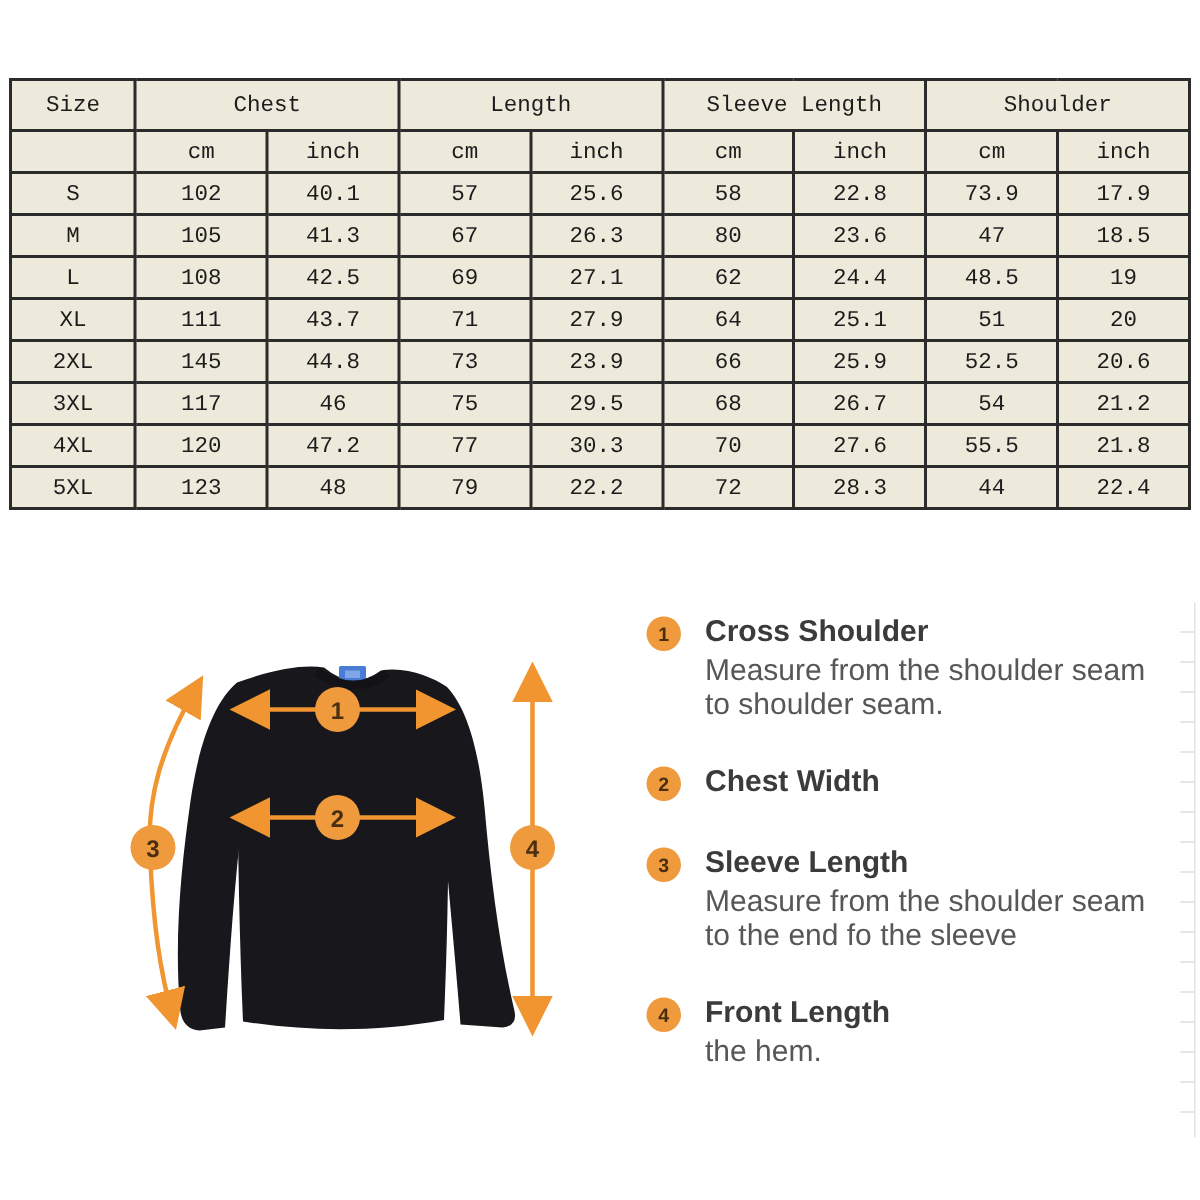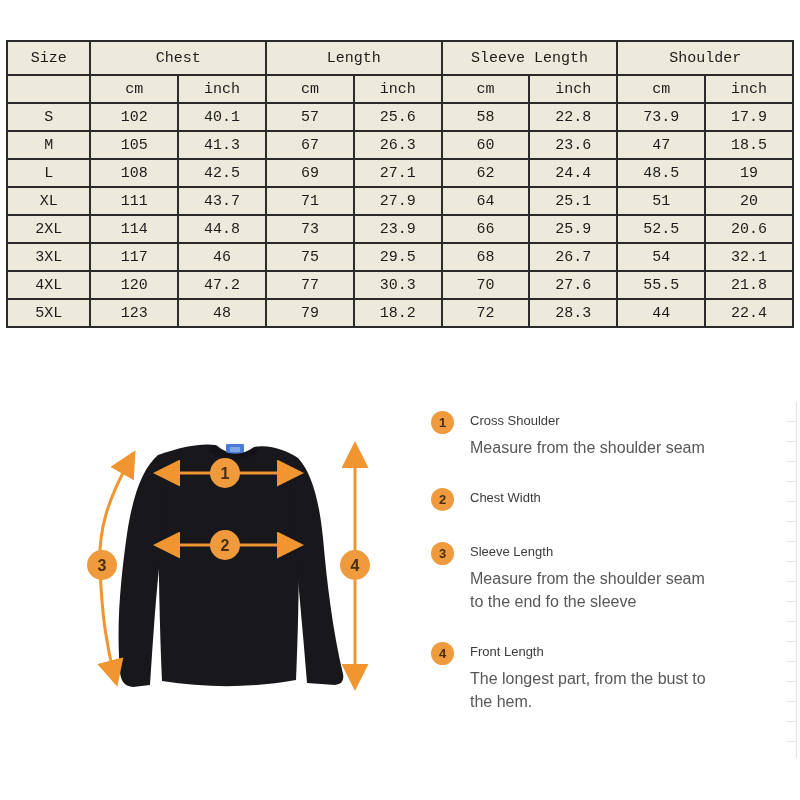--- a/index.html
+++ b/index.html
@@ -3,21 +3,21 @@
 <meta charset="utf-8">
 <style>
   html,body{margin:0;padding:0;}
   body{
     width:800px;height:800px;position:relative;background:#ffffff;
     font-family:"Liberation Sans", sans-serif;overflow:hidden;
   }
 
   
   table.size-table{
-    position:absolute;left:6px;top:40px;width:788px;
+    position:absolute;left:6px;top:52px;width:788px;
     border-collapse:collapse;table-layout:fixed;
     background:#EDE9DB;
     font-family:"Liberation Mono", monospace;
     font-size:15px;color:#1c1c1c;
   }
   table.size-table th, table.size-table td{
     border:2px solid #2b2b2b;
     text-align:center;vertical-align:middle;
     font-weight:normal;padding:0;
     letter-spacing:0px;
@@ -44,22 +44,22 @@
   }
   .guide-item{display:flex;gap:16px;}
   .badge{
     flex:0 0 auto;width:23px;height:23px;border-radius:50%;
     background:#EF9A3C;color:#4A2E10;
     font-size:13px;font-weight:bold;
     display:flex;align-items:center;justify-content:center;
     margin-top:2px;
   }
   .guide-text{display:flex;flex-direction:column;}
-  .guide-title{font-size:13px;font-weight:normal;color:#3B3B3B;line-height:24px;margin-bottom:3px;}
-  .guide-line{font-size:16px;color:#575757;line-height:23px;}
+  .guide-title{font-size:20px;font-weight:bold;color:#3B3B3B;line-height:24px;margin-bottom:3px;}
+  .guide-line{font-size:20px;color:#575757;line-height:23px;}
 </style>
 </head>
 <body>
 
 <table class="size-table">
   <colgroup>
     <col style="width:10.6%">
     <col style="width:11.175%">
       <col style="width:11.175%">
     <col style="width:11.175%">
@@ -100,21 +100,21 @@
         <td>22.8</td>
         <td>73.9</td>
         <td>17.9</td>
       </tr>
       <tr>
         <td>M</td>
         <td>105</td>
         <td>41.3</td>
         <td>67</td>
         <td>26.3</td>
-        <td>60</td>
+        <td>80</td>
         <td>23.6</td>
         <td>47</td>
         <td>18.5</td>
       </tr>
       <tr>
         <td>L</td>
         <td>108</td>
         <td>42.5</td>
         <td>69</td>
         <td>27.1</td>
@@ -129,57 +129,57 @@
         <td>43.7</td>
         <td>71</td>
         <td>27.9</td>
         <td>64</td>
         <td>25.1</td>
         <td>51</td>
         <td>20</td>
       </tr>
       <tr>
         <td>2XL</td>
-        <td>114</td>
+        <td>145</td>
         <td>44.8</td>
         <td>73</td>
         <td>23.9</td>
         <td>66</td>
         <td>25.9</td>
         <td>52.5</td>
         <td>20.6</td>
       </tr>
       <tr>
         <td>3XL</td>
         <td>117</td>
         <td>46</td>
         <td>75</td>
         <td>29.5</td>
         <td>68</td>
         <td>26.7</td>
         <td>54</td>
-        <td>32.1</td>
+        <td>21.2</td>
       </tr>
       <tr>
         <td>4XL</td>
         <td>120</td>
         <td>47.2</td>
         <td>77</td>
         <td>30.3</td>
         <td>70</td>
         <td>27.6</td>
         <td>55.5</td>
         <td>21.8</td>
       </tr>
       <tr>
         <td>5XL</td>
         <td>123</td>
         <td>48</td>
         <td>79</td>
-        <td>18.2</td>
+        <td>22.2</td>
         <td>72</td>
         <td>28.3</td>
         <td>44</td>
         <td>22.4</td>
       </tr>
     </tbody>
 </table>
 
 <div class="grid-edge"></div>
 
@@ -225,20 +225,21 @@
     <text x="300" y="179">4</text>
   </g>
 </svg>
 
 <div class="guide">
   <div class="guide-item">
     <div class="badge">1</div>
     <div class="guide-text">
       <div class="guide-title">Cross Shoulder</div>
       <div class="guide-line">Measure from the shoulder seam</div>
+      <div class="guide-line">to shoulder seam.</div>
     </div>
   </div>
   <div class="guide-item">
     <div class="badge">2</div>
     <div class="guide-text">
       <div class="guide-title">Chest Width</div>
       <div class="guide-line"></div>
     </div>
   </div>
   <div class="guide-item">
@@ -246,17 +247,16 @@
     <div class="guide-text">
       <div class="guide-title">Sleeve Length</div>
       <div class="guide-line">Measure from the shoulder seam</div>
       <div class="guide-line">to the end fo the sleeve</div>
     </div>
   </div>
   <div class="guide-item">
     <div class="badge">4</div>
     <div class="guide-text">
       <div class="guide-title">Front Length</div>
-      <div class="guide-line">The longest part, from the bust to</div>
       <div class="guide-line">the hem.</div>
     </div>
   </div>
 </div>
 
 </body></html>

